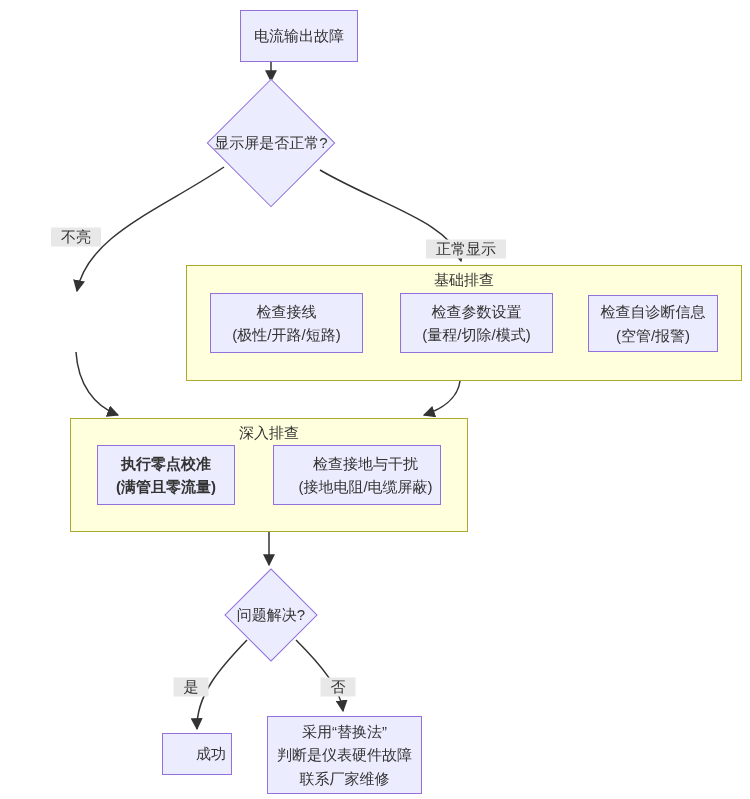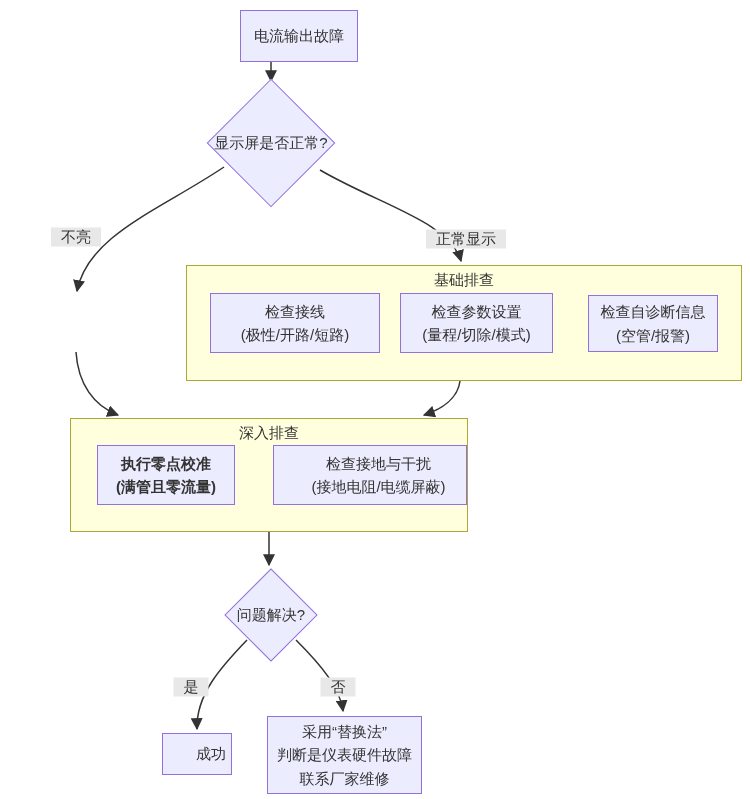--- a/index.html
+++ b/index.html
@@ -71,58 +71,58 @@
   <div class="node" style="left:212px; top:10px; width:118px; height:52px;margin-left:28px;">
     <span>电流输出故障</span>
   </div>
 
   <div class="diamond" style="left:206px; top:78px; width:130px; height:130px;">
     <div class="diamond-bg" style="width:91px; height:91px;"></div>
     <div class="diamond-text">显示屏是否正常?</div>
   </div>
 
 
-  <div class="node" style="left:210px; top:293px; width:170px; height:60px;">
+  <div class="node" style="left:210px; top:293px; width:153px; height:60px;">
     <span>检查接线
 (极性/开路/短路)</span>
   </div>
 
   <div class="node" style="left:400px; top:293px; width:153px; height:60px;justify-content:center;">
     <span>检查参数设置
 (量程/切除/模式)</span>
   </div>
 
   <div class="node" style="left:588px; top:295px; width:130px; height:57px;">
     <span>检查自诊断信息
 (空管/报警)</span>
   </div>
 
   <div class="node" style="left:97px; top:445px; width:138px; height:60px;font-weight:bold;">
     <span>执行零点校准
 (满管且零流量)</span>
   </div>
 
-  <div class="node" style="left:273px; top:445px; width:194px; height:60px;padding-left:17px;">
+  <div class="node" style="left:273px; top:445px; width:168px; height:60px;padding-left:17px;">
     <span>检查接地与干扰
 (接地电阻/电缆屏蔽)</span>
   </div>
 
   <div class="diamond" style="left:224px; top:568px; width:94px; height:94px;">
     <div class="diamond-bg" style="width:66px; height:66px;"></div>
     <div class="diamond-text">问题解决?</div>
   </div>
 
   <div class="node" style="left:162px; top:733px; width:70px; height:42px;padding-left:28px;">
     <span>成功</span>
   </div>
 
   <div class="node" style="left:267px; top:716px; width:155px; height:78px;">
     <span>采用“替换法”
 判断是仪表硬件故障
 联系厂家维修</span>
   </div>
 
   <div class="elabel" style="left:76px; top:237px;">不亮</div>
-  <div class="elabel" style="left:466px; top:239px;">正常显示</div>
+  <div class="elabel" style="left:466px; top:249px;">正常显示</div>
   <div class="elabel" style="left:191px; top:687px;">是</div>
   <div class="elabel" style="left:338px; top:687px;">否</div>
 
 </div>
 
 </body></html>

